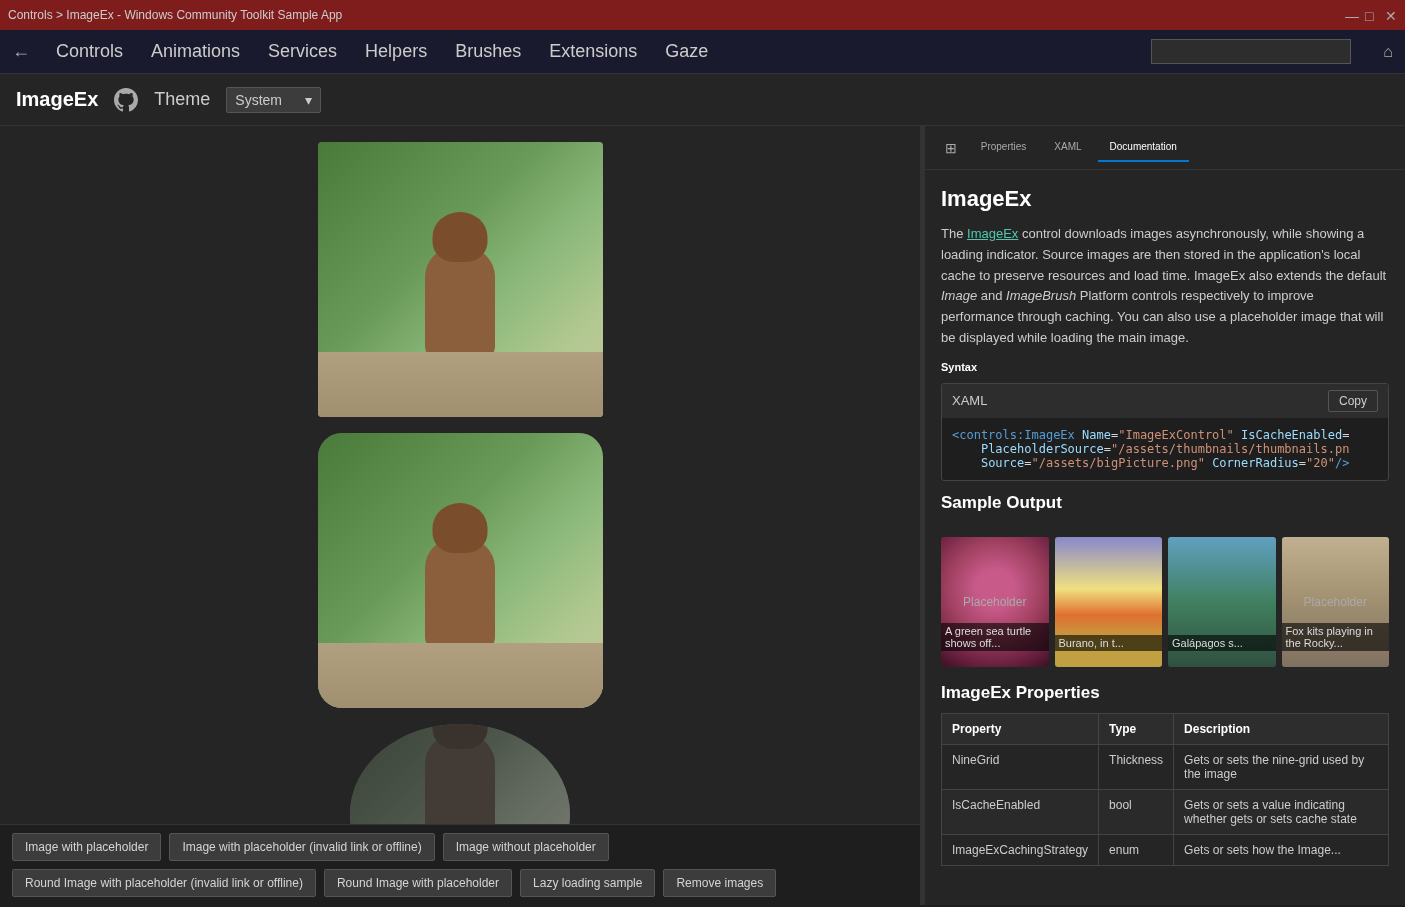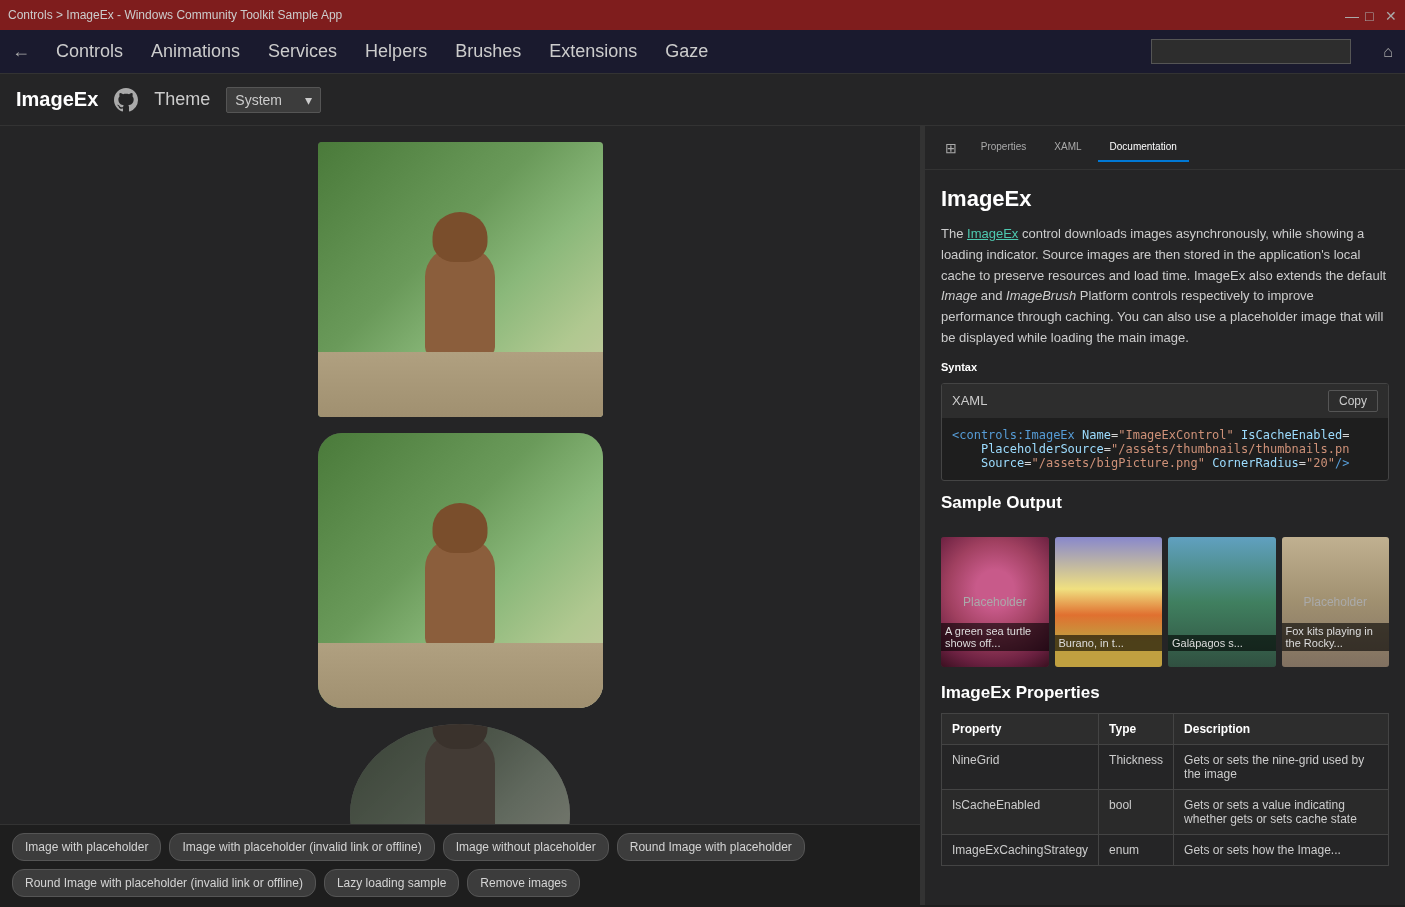--- a/index.html
+++ b/index.html
@@ -103,21 +103,21 @@
       gap: 8px;
       align-items: center;
     }
     .btn {
       background: #3c3c3c;
       border: 1px solid #555;
       color: #d4d4d4;
       padding: 6px 12px;
       cursor: pointer;
       font-size: 12px;
-      border-radius: 12px;
+      border-radius: 2px;
       white-space: nowrap;
     }
 
     
     .right-panel {
       flex: 1;
       background: #252526;
       border-left: 1px solid #333;
       display: flex;
       flex-direction: column;
@@ -357,22 +357,22 @@
           <div class="squirrel-head"></div>
 
         </div>
       </div>
     </div>
 
     <div class="btn-bar">
       <button class="btn">Image with placeholder</button>
       <button class="btn">Image with placeholder (invalid link or offline)</button>
       <button class="btn">Image without placeholder</button>
+      <button class="btn">Round Image with placeholder (invalid link or offline)</button>
       <button class="btn">Round Image with placeholder</button>
-      <button class="btn">Round Image with placeholder (invalid link or offline)</button>
       <button class="btn">Lazy loading sample</button>
       <button class="btn">Remove images</button>
     </div>
   </div>
 
   <div class="divider-v"></div>
 
   <div class="right-panel">
 
     <div class="right-tabs">

